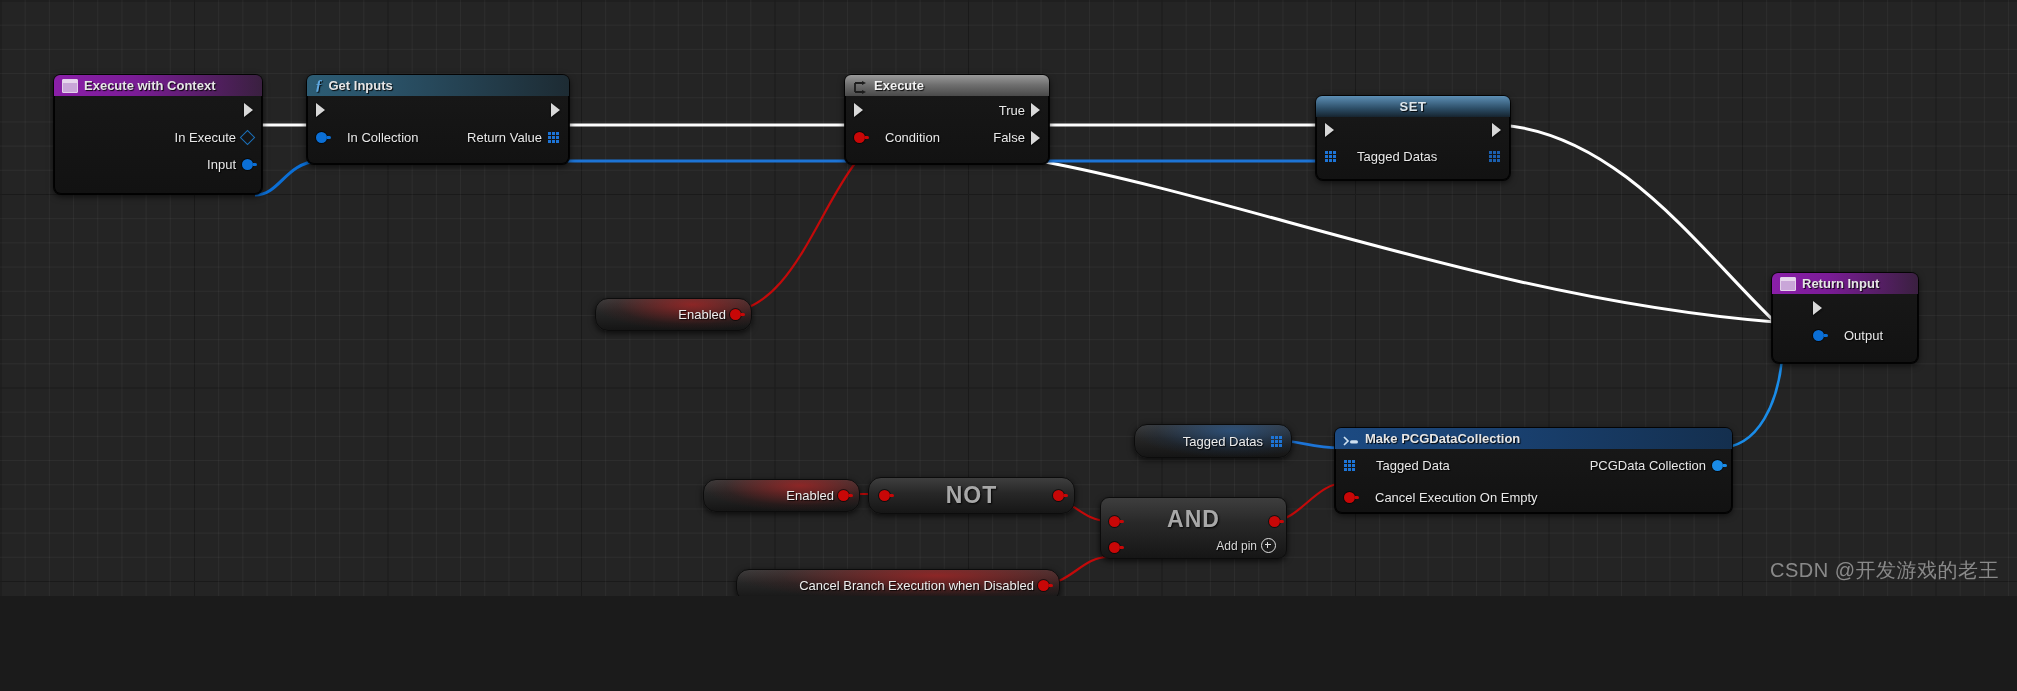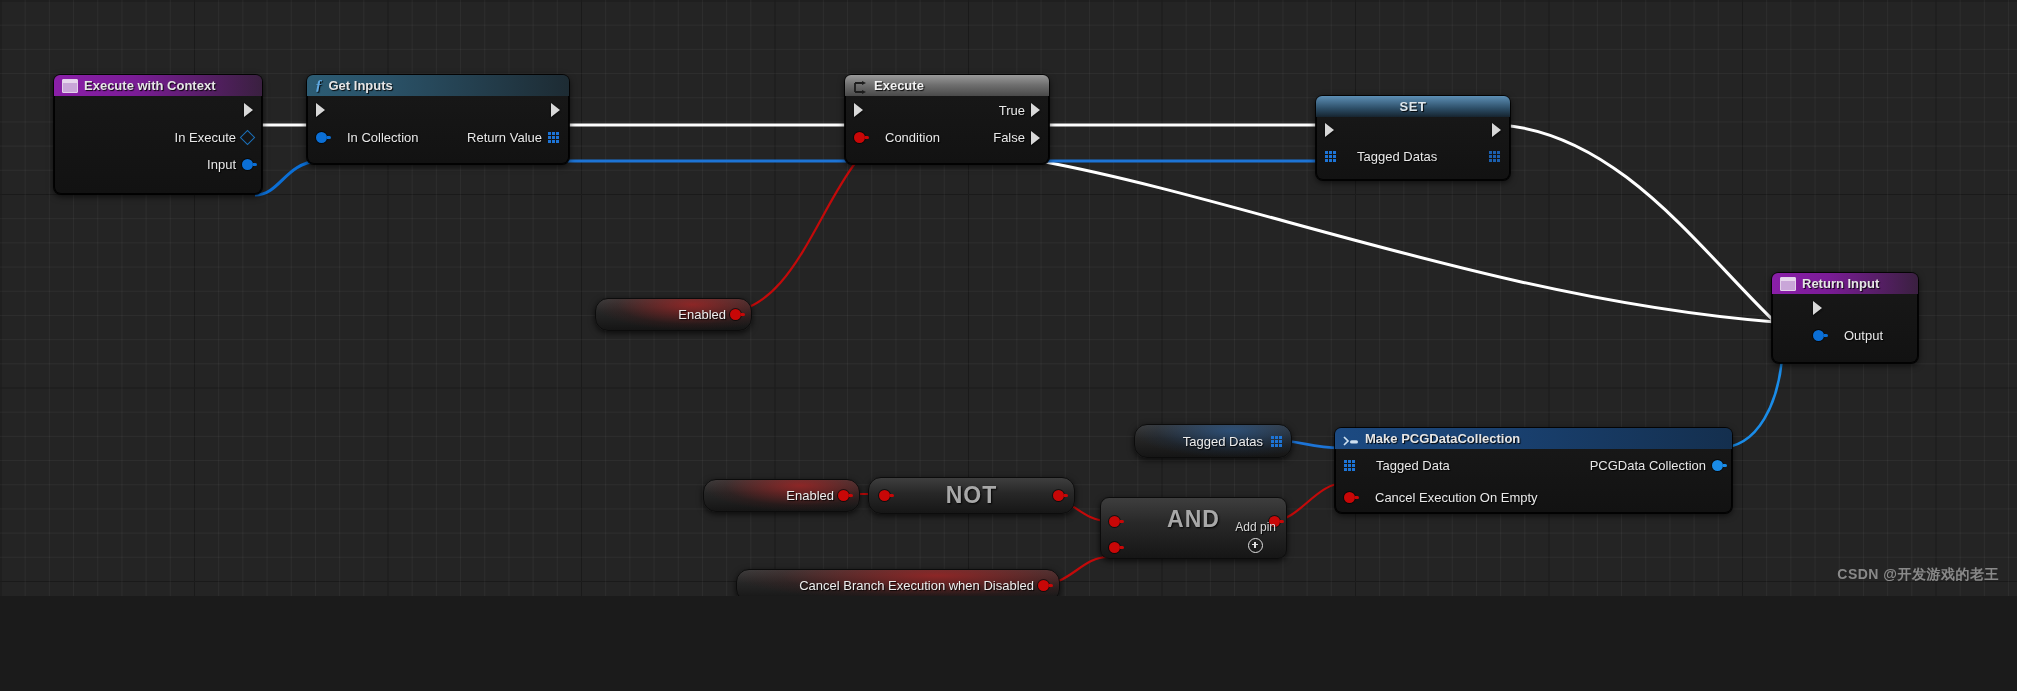--- a/index.html
+++ b/index.html
@@ -218,26 +218,25 @@
     position: absolute;
     background: #e0e0e0;
   }
   .plus-circle::before { left: 2.5px; top: 5px; width: 6px; height: 1.4px; }
   .plus-circle::after  { top: 2.5px; left: 5px; height: 6px; width: 1.4px; }
 
   .watermark {
     position: absolute;
     right: 18px;
     bottom: 12px;
-    font-size: 14px;
+    font-size: 20px;
     color: rgba(220,220,220,0.55);
     letter-spacing: 0.5px;
     z-index: 20;
     white-space: nowrap;
-    font-weight: bold;
   }
 </style>
 </head>
 <body>
 
 <div id="canvas">
 
   <svg id="wires" viewBox="0 0 2017 691">
 
     <path d="M 253,125 C 273,125 295,125 318,125" stroke="#ffffff" stroke-width="3" fill="none"></path>
@@ -486,21 +485,21 @@
     <span class="pin-dot red tail"></span>
     <span class="op-text">NOT</span>
     <span class="pin-dot red tail"></span>
   </div>
 
   <div class="pill pill-plain" style="left:1100px; top:497px; width:185px; height:60px; border-radius:9px; display:block; padding:0;">
     <span class="pin-dot red tail" style="position:absolute; left:8px; top:18px;"></span>
     <span class="pin-dot red tail" style="position:absolute; left:8px; top:44px;"></span>
     <span class="pin-dot red tail" style="position:absolute; right:6px; top:18px;"></span>
     <span class="op-text" style="position:absolute; left:50%; top:8px; transform:translateX(-50%);">AND</span>
-    <span class="addpin" style="position:absolute; right:10px; bottom:5px;flex-direction:column;">
+    <span class="addpin" style="position:absolute; right:10px; bottom:5px;">
       <span>Add pin</span>
       <span class="plus-circle"></span>
     </span>
   </div>
 
   <div class="pill pill-red" style="left:736px; top:569px; width:312px; height:31px; justify-content:flex-end; padding-right:10px;">
     <span class="lbl">Cancel Branch Execution when Disabled</span>
     <span class="pin-dot red tail"></span>
   </div>
 

